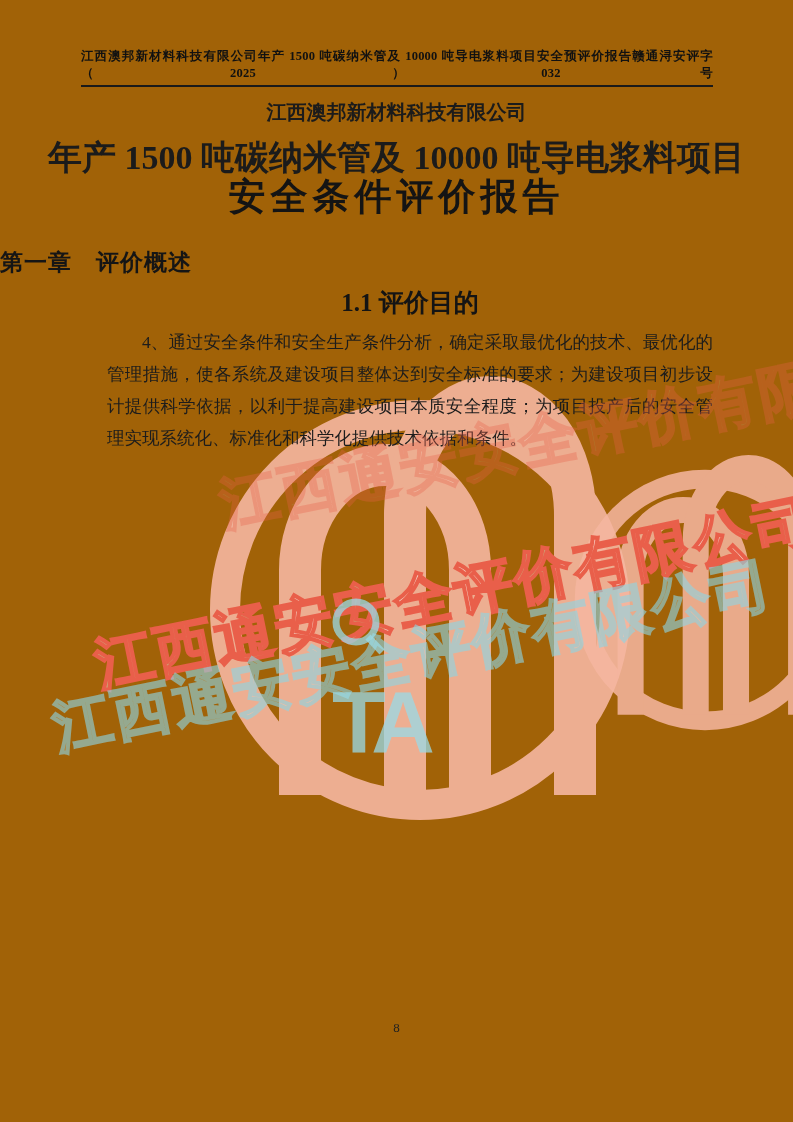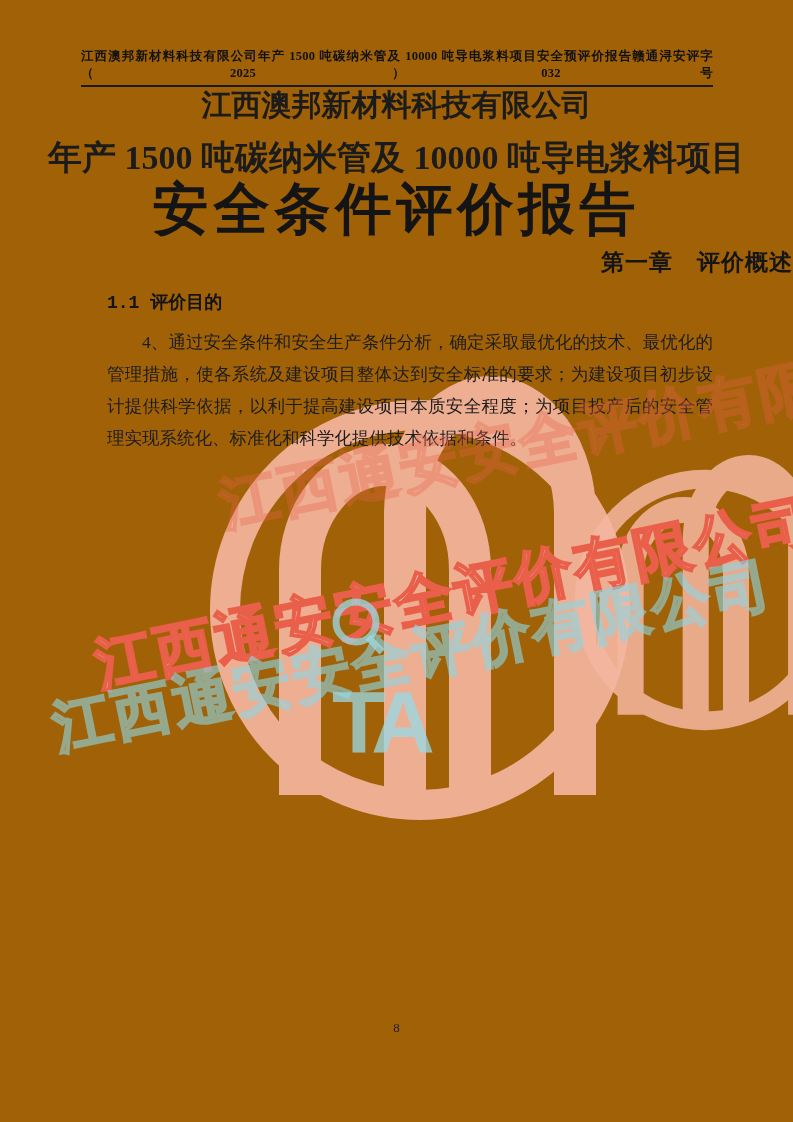--- a/index.html
+++ b/index.html
@@ -9,36 +9,36 @@
   }
   
   .doc-header{
     position:absolute;top:48px;left:81px;width:632px;
     font-size:12.5px;font-weight:bold;letter-spacing:.2px;color:#111;
     border-bottom:2px solid #1a1a1a;padding-bottom:3px;
     text-align:justify;text-align-last:justify;
   }
   
   .title-line{position:absolute;left:0;width:100%;text-align:center;font-weight:bold;}
-  .t1{top:85px;font-size:30px;}
+  .t1{top:99px;font-size:20px;}
   .t2{top:135px;font-size:34px;}
   .t3{
-    top:172px;font-size:56px;font-weight:900;letter-spacing:5px;
+    top:172px;font-size:37px;font-weight:900;letter-spacing:5px;
     font-family:Liberation Sans, sans-serif;color:#141414;
   }
   .chapter{
-    position:absolute;top:247px;left:0;width:100%;text-align:right;
+    position:absolute;top:247px;left:0;width:100%;text-align:left;
     font-family:"Liberation Sans","DejaVu Sans",sans-serif;
     font-size:23px;font-weight:bold;letter-spacing:1px;color:#151515;
   }
   
   .content{position:absolute;left:107px;top:290px;width:606px;}
   .sec-heading{
-    margin:0 0 10px 0;font-size:18px;font-weight:bold;line-height:26px;
-    font-family:Liberation Mono, monospace;color:#141414;
+    margin:0 0 10px 0;font-size:25px;font-weight:bold;line-height:26px;
+    font-family:Liberation Serif, serif;color:#141414;text-align:center;
   }
   .sec-heading.second{margin-top:16px;}
   .content p{
     margin:0;font-size:17.5px;line-height:32px;text-align:justify;
     text-indent:35px;color:#1c1c1c;
   }
   .page-number{
     position:absolute;top:1020px;left:0;width:100%;text-align:center;
     font-size:13px;color:#222;
   }

